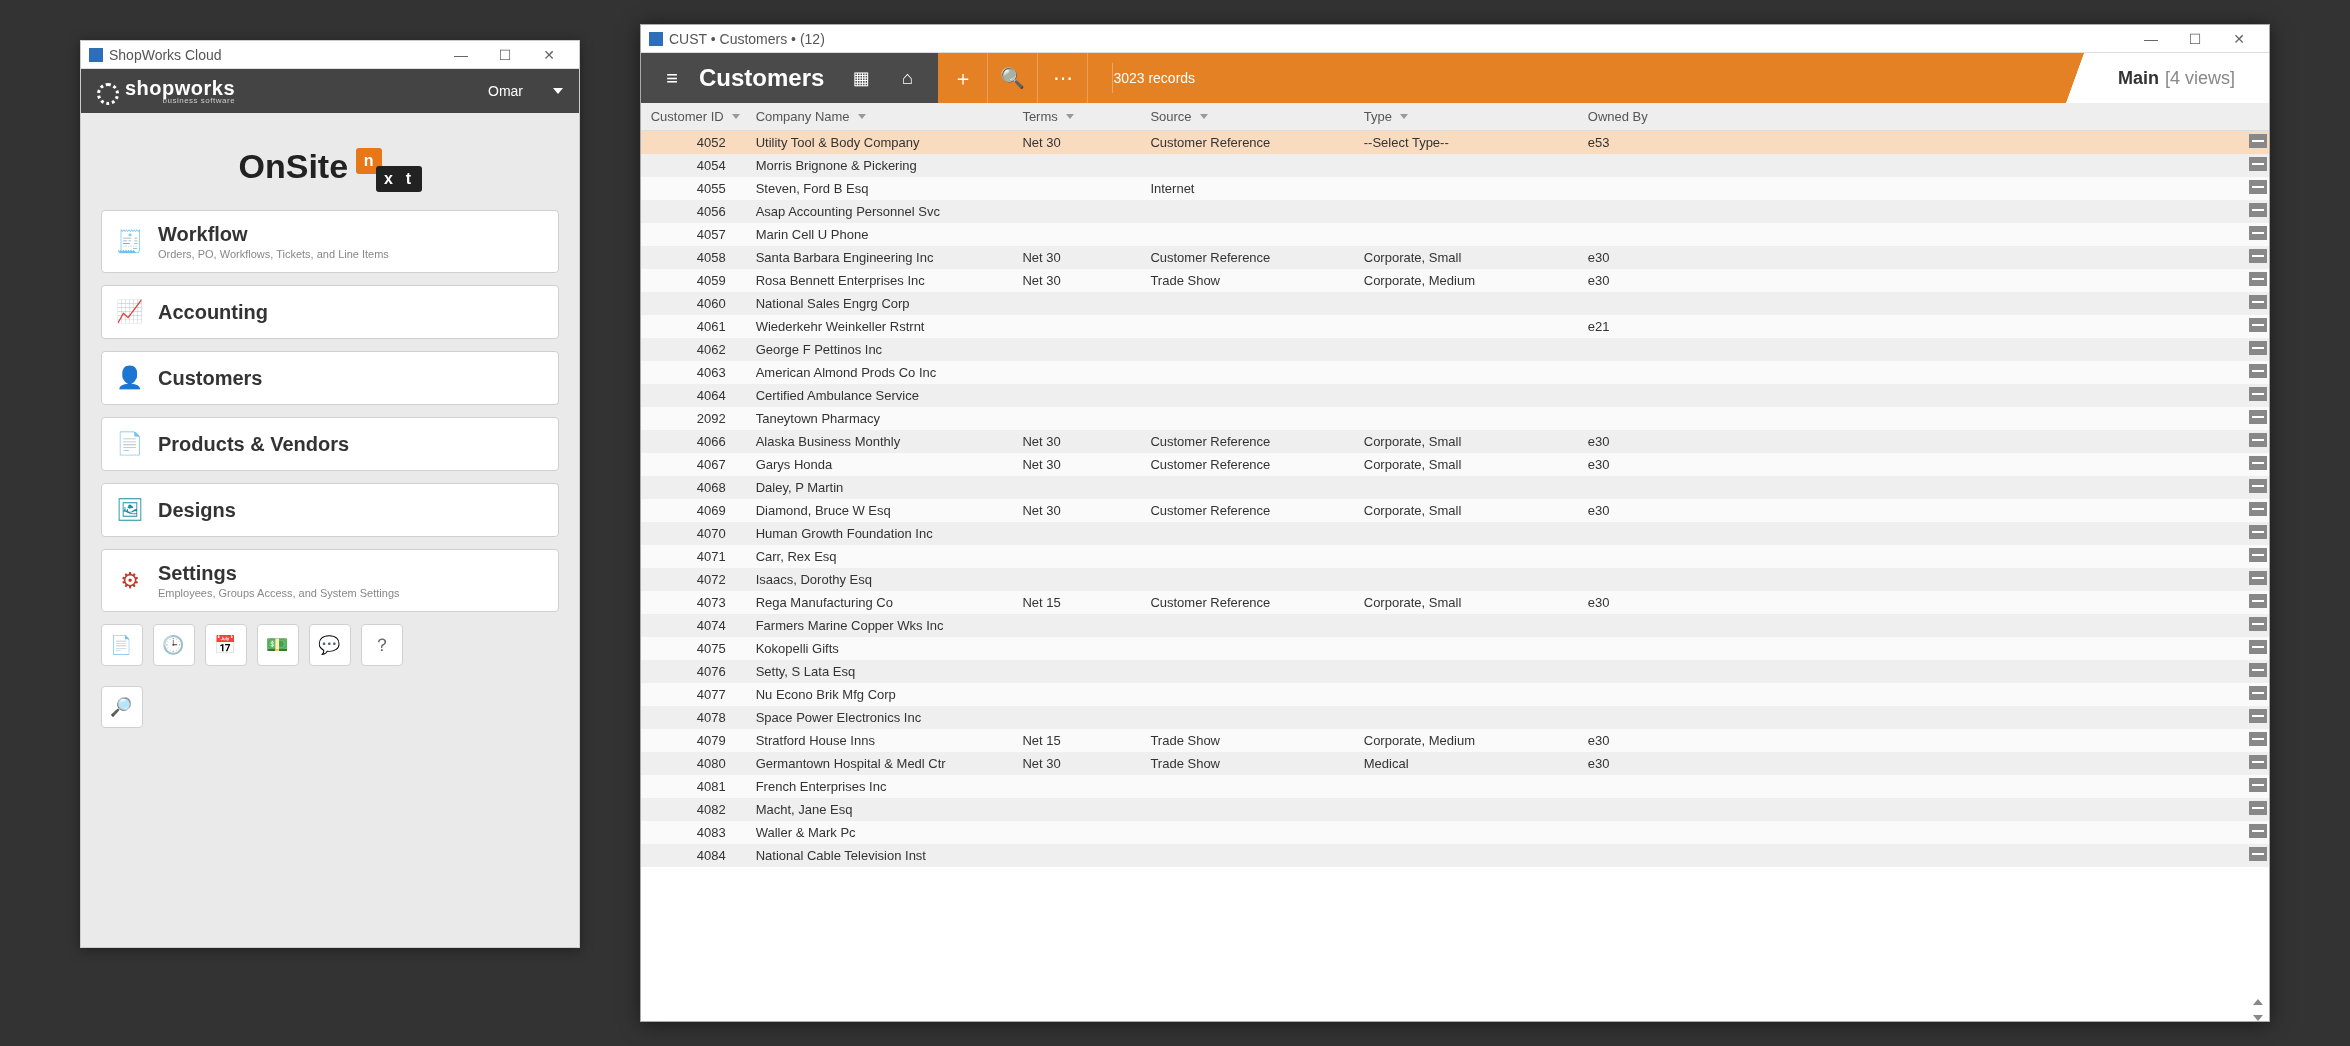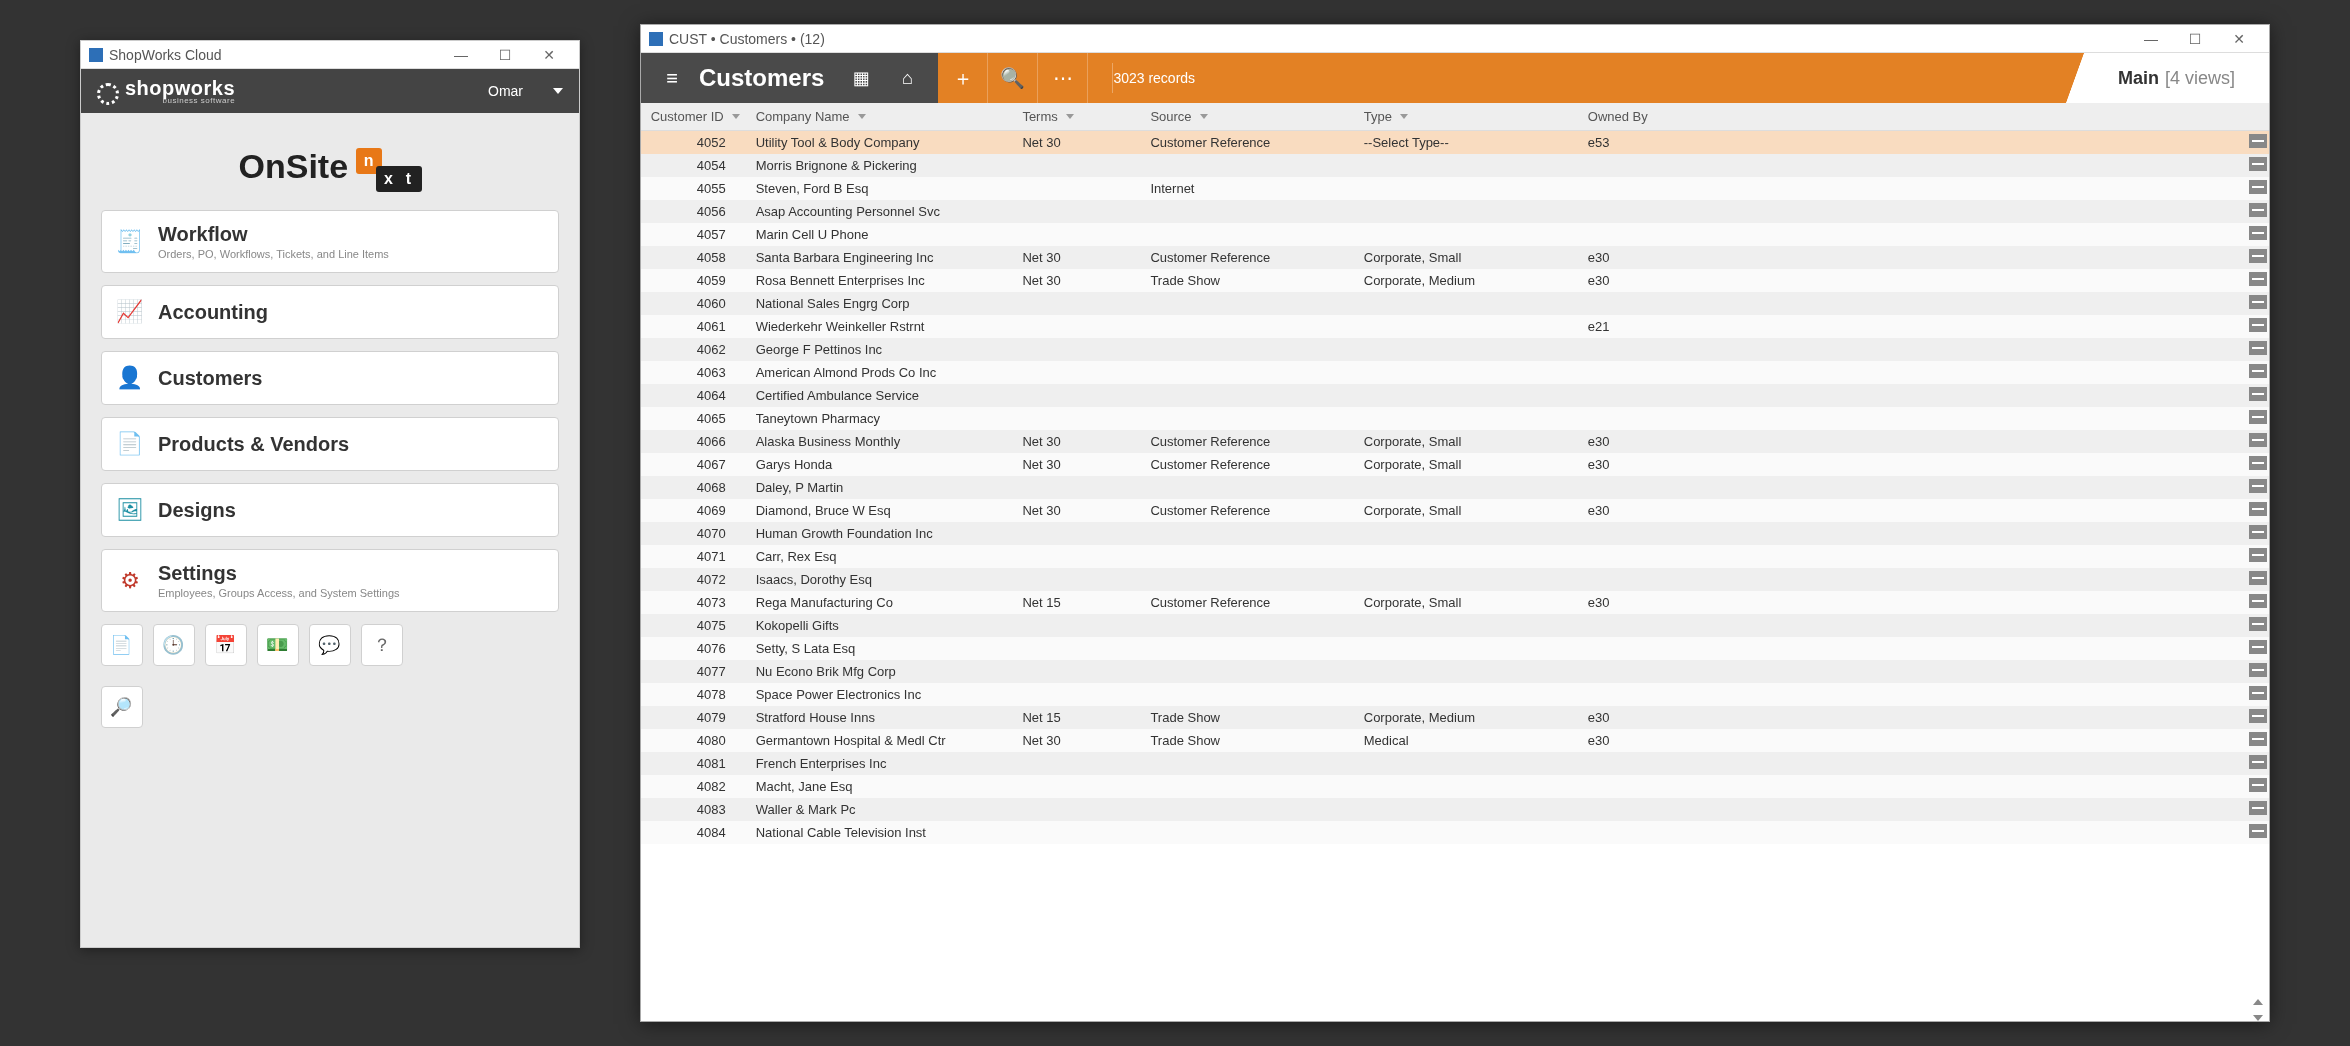--- a/index.html
+++ b/index.html
@@ -392,21 +392,21 @@
           <tr>
             <td class="col-id">4064</td>
             <td>Certified Ambulance Service</td>
             <td></td>
             <td></td>
             <td></td>
             <td></td>
             <td style="text-align:center"><span class="row-menu"></span></td>
           </tr>
           <tr>
-            <td class="col-id">4065</td>
+            <td class="col-id">2092</td>
             <td>Taneytown Pharmacy</td>
             <td></td>
             <td></td>
             <td></td>
             <td></td>
             <td style="text-align:center"><span class="row-menu"></span></td>
           </tr>
           <tr>
             <td class="col-id">4066</td>
             <td>Alaska Business Monthly</td>
@@ -473,20 +473,29 @@
           <tr>
             <td class="col-id">4073</td>
             <td>Rega Manufacturing Co</td>
             <td>Net 15</td>
             <td>Customer Reference</td>
             <td>Corporate, Small</td>
             <td>e30</td>
             <td style="text-align:center"><span class="row-menu"></span></td>
           </tr>
           <tr>
+            <td class="col-id">4074</td>
+            <td>Farmers Marine Copper Wks Inc</td>
+            <td></td>
+            <td></td>
+            <td></td>
+            <td></td>
+            <td style="text-align:center"><span class="row-menu"></span></td>
+          </tr>
+          <tr>
             <td class="col-id">4075</td>
             <td>Kokopelli Gifts</td>
             <td></td>
             <td></td>
             <td></td>
             <td></td>
             <td style="text-align:center"><span class="row-menu"></span></td>
           </tr>
           <tr>
             <td class="col-id">4076</td>

